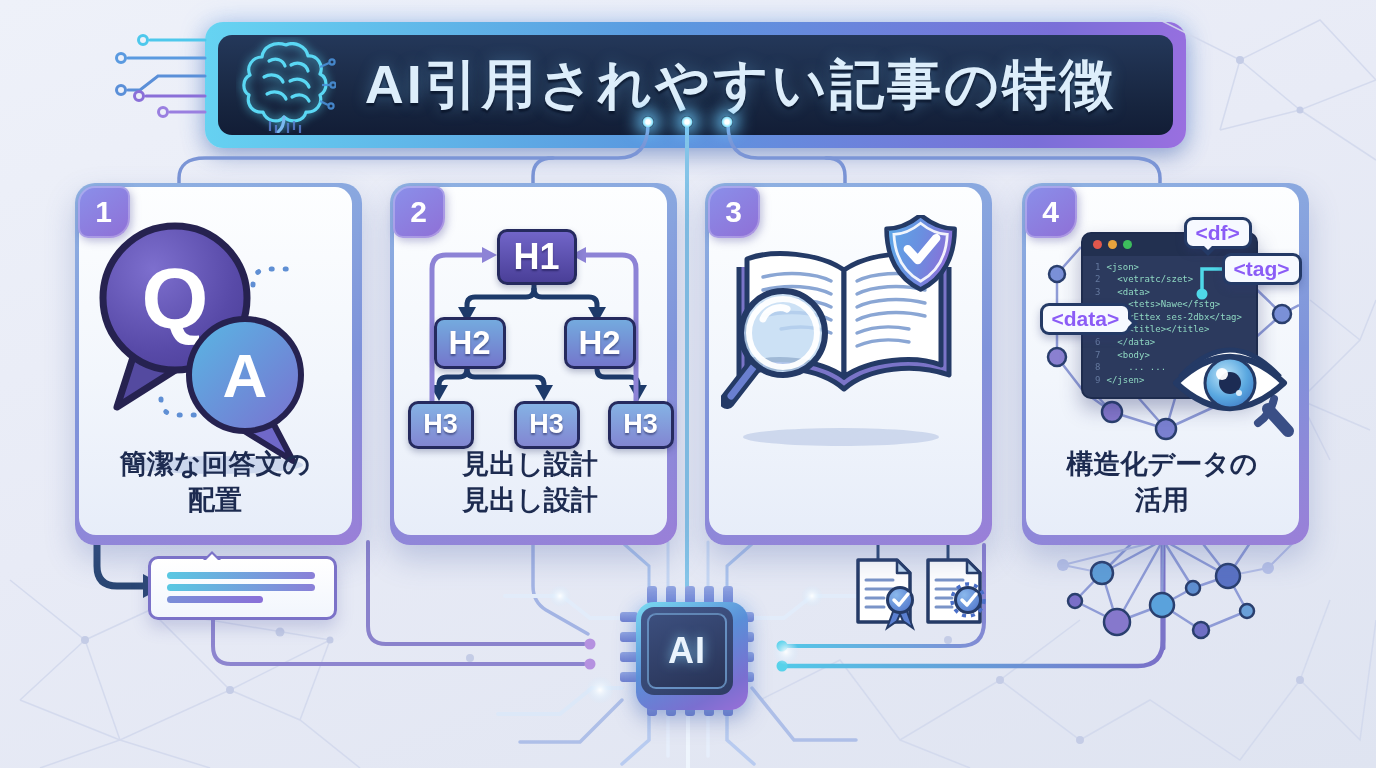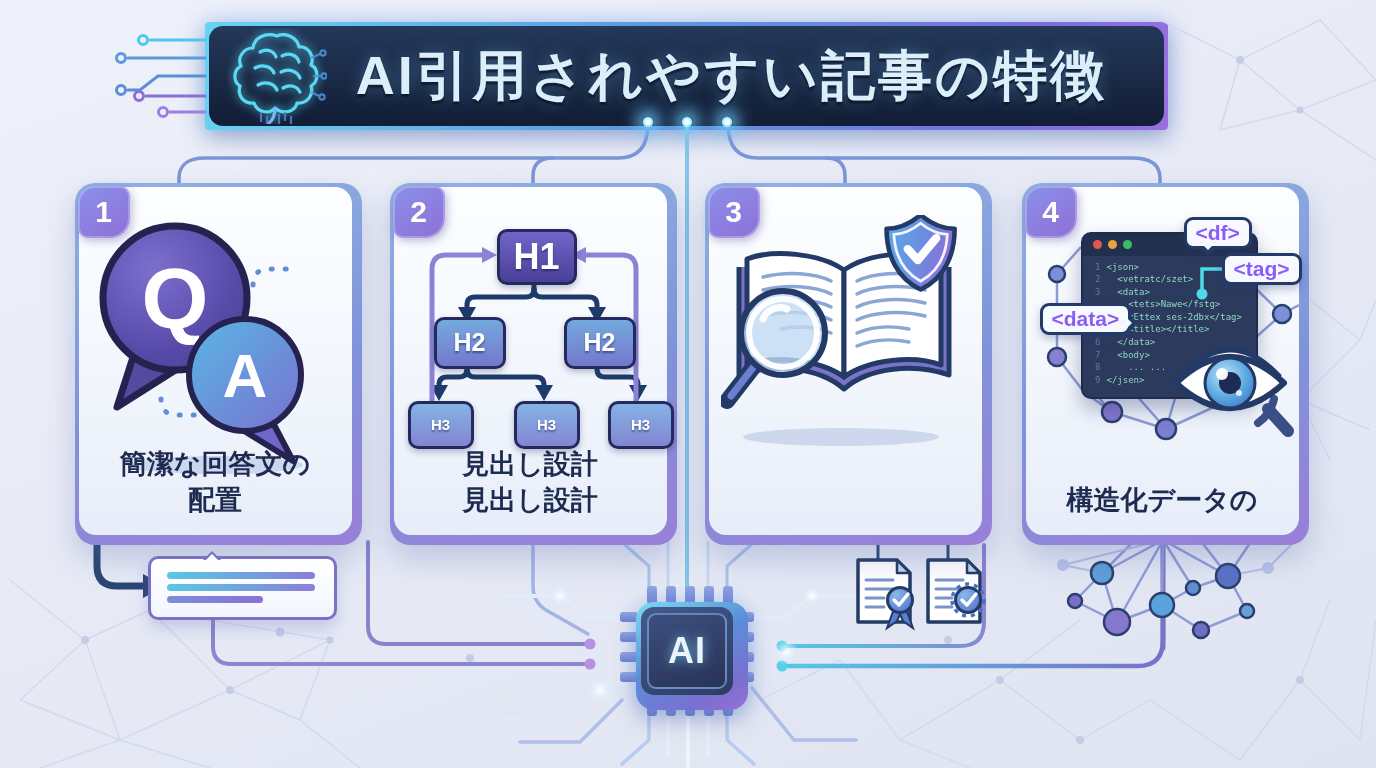--- a/index.html
+++ b/index.html
@@ -4,21 +4,21 @@
 <style>
   html,body{margin:0;padding:0;overflow:hidden;}
   #stage{position:relative;width:1376px;height:768px;overflow:hidden;
     background:linear-gradient(160deg,#eef1f9 0%,#e8ebf6 45%,#dfe4f1 100%);
     font-family:"Liberation Sans","DejaVu Sans",sans-serif;}
   svg{display:block}
   .abs{position:absolute;}
 
   
   .banner{position:absolute;left:205px;top:22px;width:955px;height:100px;
-    border-radius:4px;padding:4px;
+    border-radius:18px;padding:13px;
     background:linear-gradient(100deg,#66d4f2,#5a9ae0 45%,#7a6fd8 85%,#9a6fe0);
     box-shadow:0 8px 22px rgba(60,80,150,.38),0 0 24px rgba(100,170,250,.35);}
   .banner-inner{position:relative;width:100%;height:100%;border-radius:14px;overflow:hidden;
     background:linear-gradient(180deg,#24385a 0%,#17253f 70%,#121d36 100%);
     display:flex;align-items:center;}
   .banner-title{flex:1;text-align:center;padding-left:120px;padding-right:30px;
     font-size:54px;font-weight:800;letter-spacing:3px;color:#ddeefb;
     text-shadow:0 3px 2px rgba(5,15,35,.7),0 0 16px rgba(120,200,255,.35);white-space:nowrap;}
   .gdot{position:absolute;width:12px;height:12px;border-radius:50%;
     background:radial-gradient(circle,#ffffff 25%,#8ae4ff 55%,rgba(130,220,255,0) 75%);
@@ -37,22 +37,22 @@
     color:#fff;font-size:30px;font-weight:800;}
   .caption{position:absolute;left:0;right:0;bottom:16px;text-align:center;z-index:4;
     font-size:27px;font-weight:800;color:#1d2b50;line-height:1.32;}
   .caption span{display:block;}
 
   
   .hbox{position:absolute;display:flex;align-items:center;justify-content:center;z-index:3;
     color:#fff;font-weight:800;border:3px solid #252a5e;border-radius:10px;
     text-shadow:0 2px 2px rgba(0,0,40,.4);box-shadow:0 3px 6px rgba(40,50,100,.3);}
   .h1box{background:linear-gradient(180deg,#7165c8,#4a3f98);font-size:36px;}
-  .h2box{background:linear-gradient(180deg,#74aade,#7477cc);font-size:25px;}
-  .h3box{background:linear-gradient(180deg,#85b2e4,#8286d2);font-size:15px;}
+  .h2box{background:linear-gradient(180deg,#74aade,#7477cc);font-size:33px;}
+  .h3box{background:linear-gradient(180deg,#85b2e4,#8286d2);font-size:27px;}
 
   
   .editor{position:absolute;left:55px;top:45px;width:173px;height:163px;z-index:3;
     background:#2c3a5e;border:2px solid #1e2c4e;border-radius:10px;overflow:hidden;
     box-shadow:0 10px 20px rgba(40,50,110,.35);}
   .edhead{height:22px;background:#223050;display:flex;align-items:center;gap:6px;padding-left:10px;}
   .tdot{width:9px;height:9px;border-radius:50%;}
   .code{padding:5px 6px;}
   .crow{display:flex;font-family:"DejaVu Sans Mono","Liberation Mono",monospace;
     font-size:9px;line-height:12.6px;white-space:pre;}
@@ -481,20 +481,21 @@
         <path d="M96 72 L116 94" stroke="#3a4f86" stroke-width="12" stroke-linecap="round"></path>
         <path d="M8 40 Q58 -14 108 40" fill="#ffffff" stroke="#243a66" stroke-width="5"></path>
         <path d="M4 46 Q58 -6 112 46 Q58 96 4 46 Z" fill="#ffffff" stroke="#243a66" stroke-width="6" stroke-linejoin="round"></path>
         <circle cx="58" cy="46" r="25" fill="url(#irisGrad)" stroke="#243a66" stroke-width="3"></circle>
         <circle cx="58" cy="46" r="11" fill="#1c2c54"></circle>
         <circle cx="50" cy="37" r="6" fill="#ffffff" opacity="0.95"></circle>
         <circle cx="67" cy="56" r="3" fill="#ffffff" opacity="0.8"></circle>
       </svg>
       <div class="caption">
         <span>構造化データの</span>
+        <span>活用</span>
       </div>
     </div>
   </div>
 
   <div class="note">
     <div class="nbar" style="top:13px;width:148px"></div>
     <div class="nbar" style="top:25px;width:148px"></div>
     <div class="nbar" style="top:37px;width:96px;background:linear-gradient(90deg,#7a8fd8,#8a6fd8)"></div>
   </div>
 

